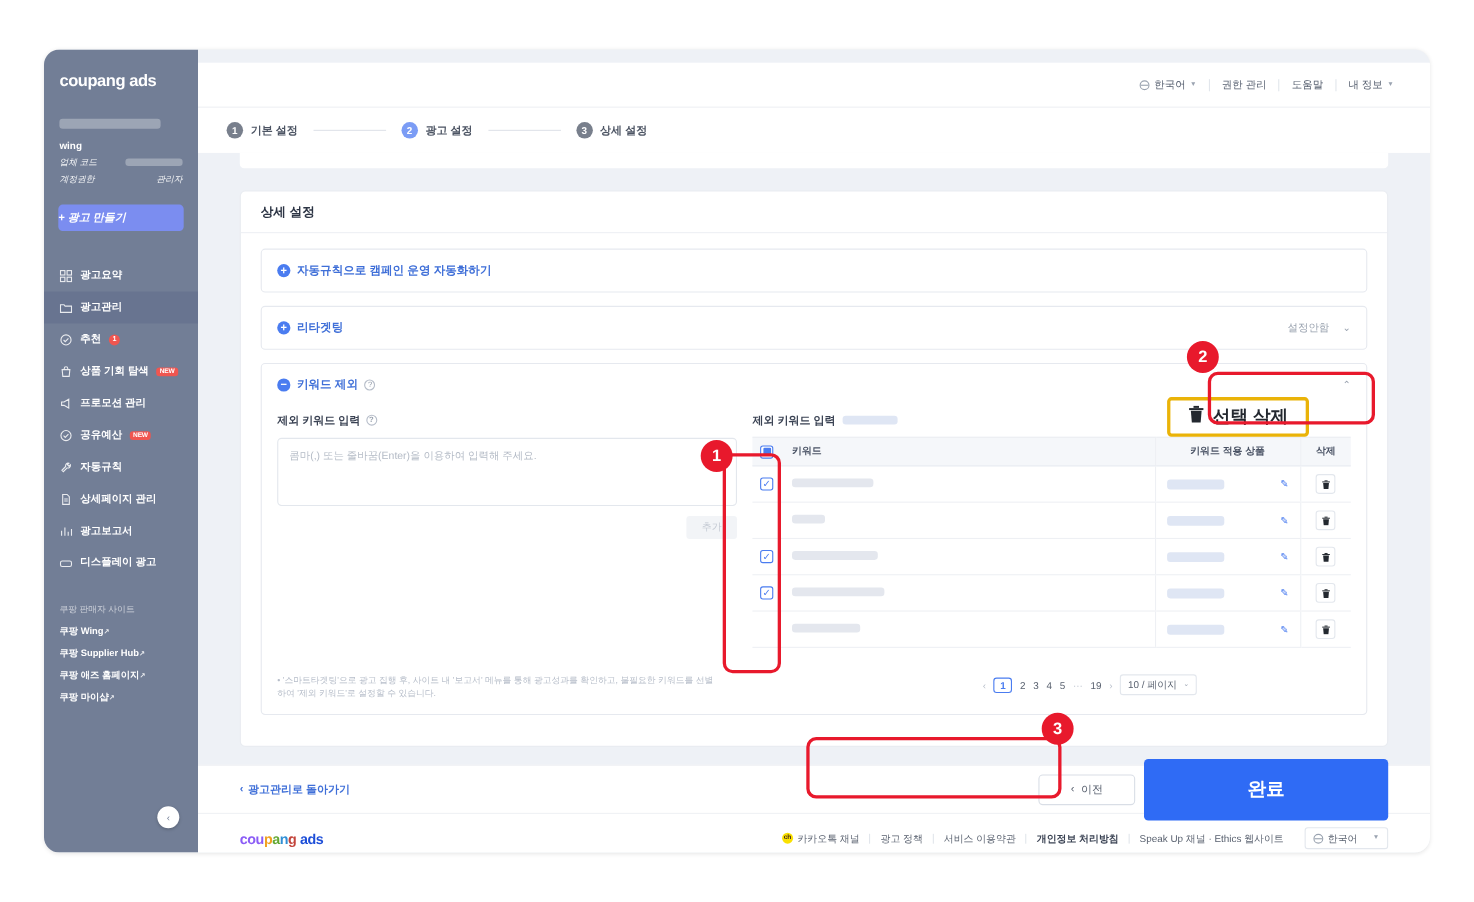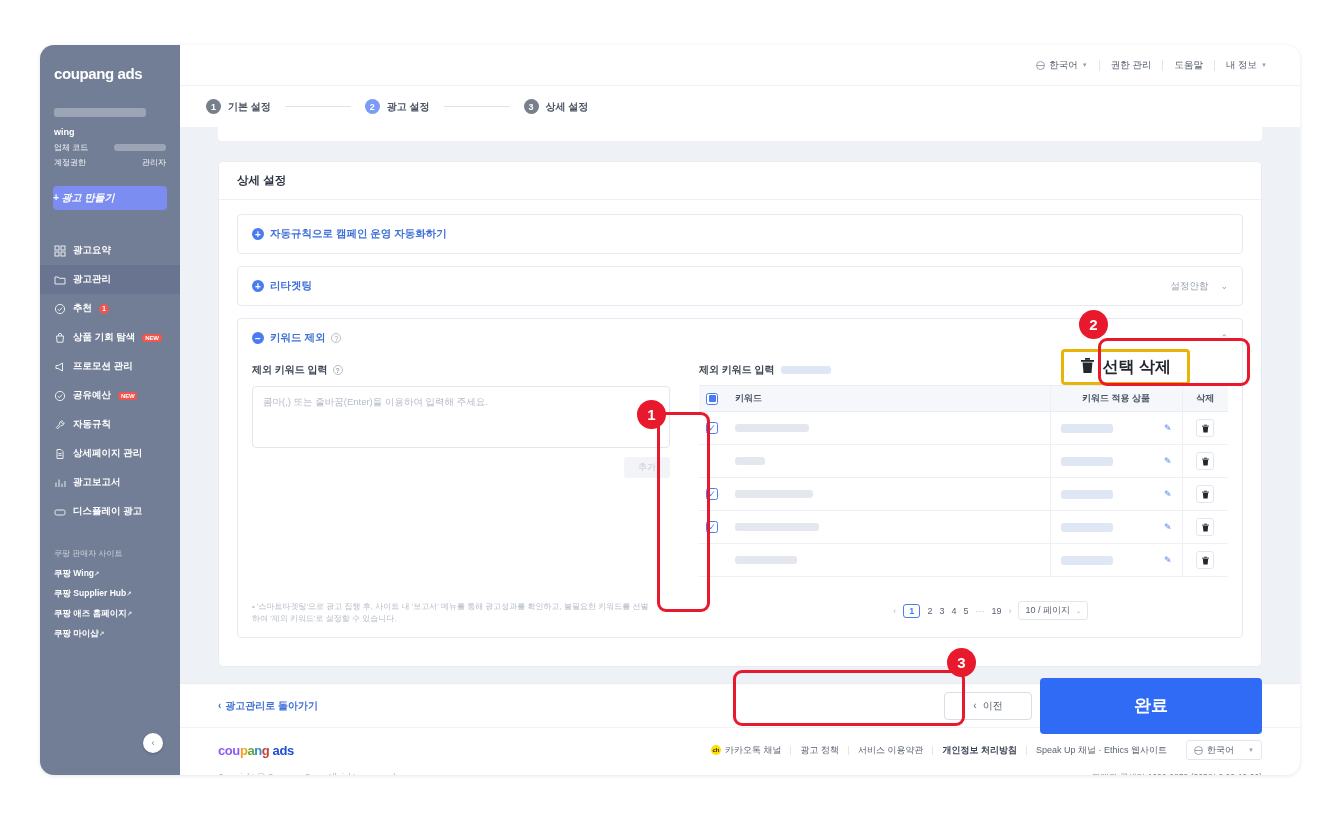--- a/index.html
+++ b/index.html
@@ -40,20 +40,21 @@
   .acct-name {
     margin: 26px 14px 10px 14px;
     height: 9px; width: 92px; border-radius: 3px;
     background: rgba(255,255,255,.30);
   }
   .acct-wing { padding: 0 14px; font-size: 9px; font-weight: 700; color:#fff; margin-bottom:5px;}
   .acct-row {
     display: flex; justify-content: space-between; align-items: center;
     padding: 0 14px; font-size: 8px; color: rgba(255,255,255,.92);
     margin-bottom: 4px;
+    font-style: italic;
   }
   .acct-row .blur { height: 7px; width: 52px; border-radius: 3px; background: rgba(255,255,255,.30); }
   .create-btn {
     margin: 18px 13px 0 13px;
     height: 24px; border-radius: 4px;
     background: #7b8df0;
     color: #fff; font-size: 10px; font-weight: 700;
     display: flex; align-items: center; justify-content: flex-start; gap: 5px;
     cursor: pointer;
     font-style: italic;
@@ -87,21 +88,21 @@
   .collapse-btn {
     position: absolute; left: 103px; bottom: 22px;
     width: 20px; height: 20px; border-radius: 50%;
     background: #fff; color: #727e96;
     display: flex; align-items: center; justify-content: center;
     font-size: 9px; box-shadow: 0 1px 3px rgba(0,0,0,.22); cursor: pointer;
   }
 
   
   .main {
-    position: absolute; left: 140px; top: 0;
+    position: absolute; left: 140px; top: 12px;
     width: 1120px; height: 730px;
     background: #eef1f6;
   }
   .topbar {
     height: 40px; background: #fff;
     display: flex; align-items: center; justify-content: flex-end;
     padding-right: 22px; gap: 0;
   }
   .topbar .tb-item {
     font-size: 9.5px; color: #555e6e; padding: 0 11px; cursor: pointer;
@@ -163,21 +164,21 @@
     font-size: 7px; display: flex; align-items: center; justify-content: center;
   }
   .panel-right {
     margin-left: auto; display: flex; align-items: center; gap: 12px;
     font-size: 9.5px; color: #98a1ae;
   }
   .chev { font-size: 9px; color: #9aa3b0; }
 
   
   .kw-panel { position: relative; }
-  .kw-body { display: flex; padding: 6px 14px 14px 14px; gap: 15px; }
+  .kw-body { display: flex; padding: 6px 14px 14px 14px; gap: 0; }
   .kw-left { width: 432px; padding-right: 14px; }
   .kw-label {
     display: flex; align-items: center; gap: 5px;
     font-size: 10px; font-weight: 700; color: #3a4253; margin-bottom: 9px;
   }
   .kw-textarea {
     height: 62px; border: 1px solid #e3e7ed; border-radius: 4px;
     padding: 9px 10px; font-size: 9.5px; color: #b4bbc6; background: #fff;
   }
   .add-btn {

